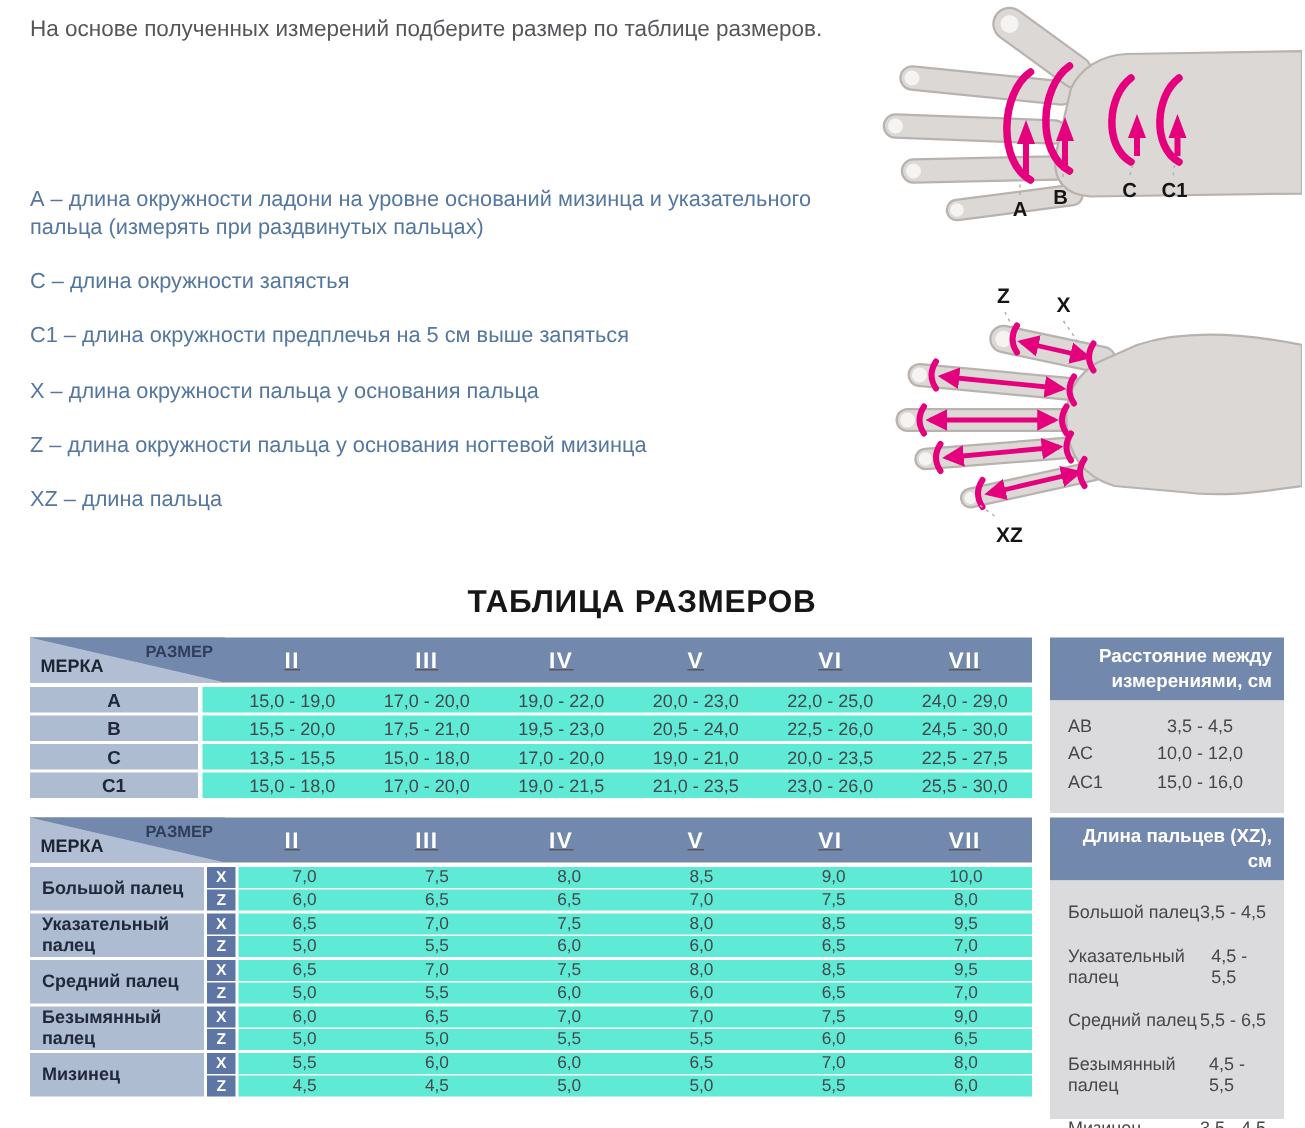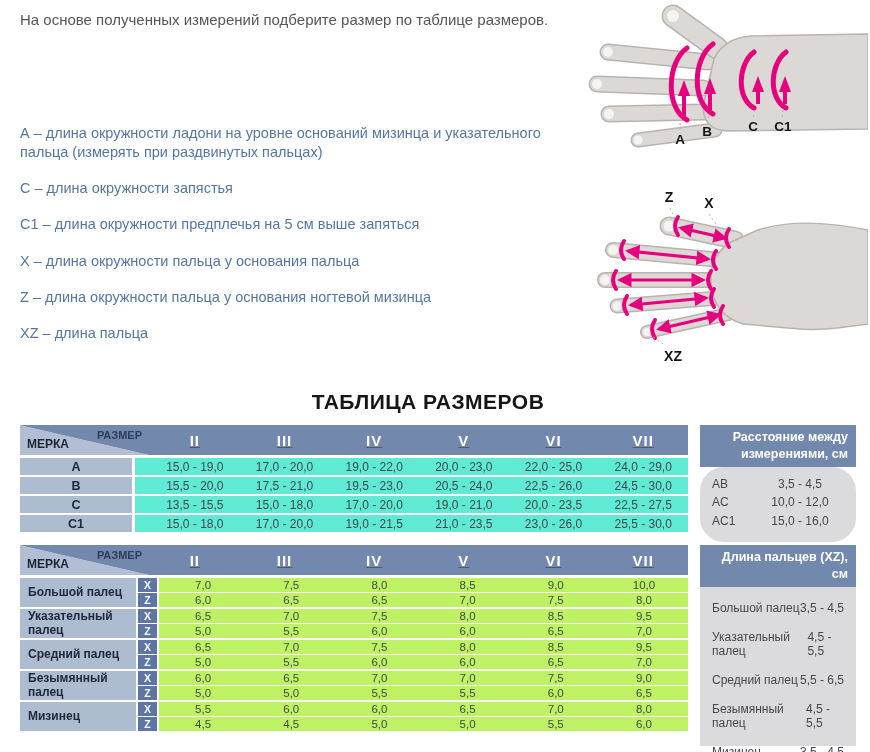--- a/index.html
+++ b/index.html
@@ -39,31 +39,31 @@
 
   
   .table2{position:absolute;left:20px;top:545px;width:668px;}
   .t2group{display:flex;height:29px;margin-top:2px;}
   .t2name{width:108px;background:#aebcd2;display:flex;align-items:center;padding-left:8px;
     font-size:12px;font-weight:bold;color:#20293c;line-height:1.1;}
   .t2badges{width:19px;margin:0 2px;display:flex;flex-direction:column;gap:1px;}
   .t2badge{flex:1;background:#5d76a4;color:#fff;font-size:10.5px;font-weight:bold;
     display:flex;align-items:center;justify-content:center;}
   .t2rows{flex:1;display:flex;flex-direction:column;gap:1px;}
-  .t2row{flex:1;display:flex;background:#bef264;}
+  .t2row{flex:1;display:flex;background:#5eead4;}
   .t2cell{flex:1;display:flex;align-items:center;justify-content:center;font-size:11.5px;color:#45474b;}
 
   
   .panel{position:absolute;left:700px;width:156px;}
   .panel1{top:425px;}
   .panel2{top:545px;}
   .p-header{background:#7288ac;color:#fff;font-weight:bold;font-size:12.5px;text-align:right;
     padding:4px 8px;line-height:1.35;}
   .p-body{background:#dbdbdd;}
-  .panel1 .p-body{height:67px;padding:8px 10px 0 12px;border-radius:24px;}
+  .panel1 .p-body{height:67px;padding:8px 10px 0 12px;}
   .p1row{display:grid;grid-template-columns:42px 1fr;font-size:12px;color:#45474b;line-height:1.55;}
   .p1row .val{text-align:center;}
   .panel2 .p-body{height:145px;padding:14px 12px 0 12px;}
   .p2row{display:flex;justify-content:space-between;font-size:12px;color:#45474b;margin-bottom:15px;}
 
   
   .diagram1{position:absolute;left:583px;top:2px;width:285px;height:168px;}
   .diagram2{position:absolute;left:583px;top:172px;width:285px;height:205px;}
   svg text{font-family:"Liberation Sans","DejaVu Sans",sans-serif;}
 </style>

